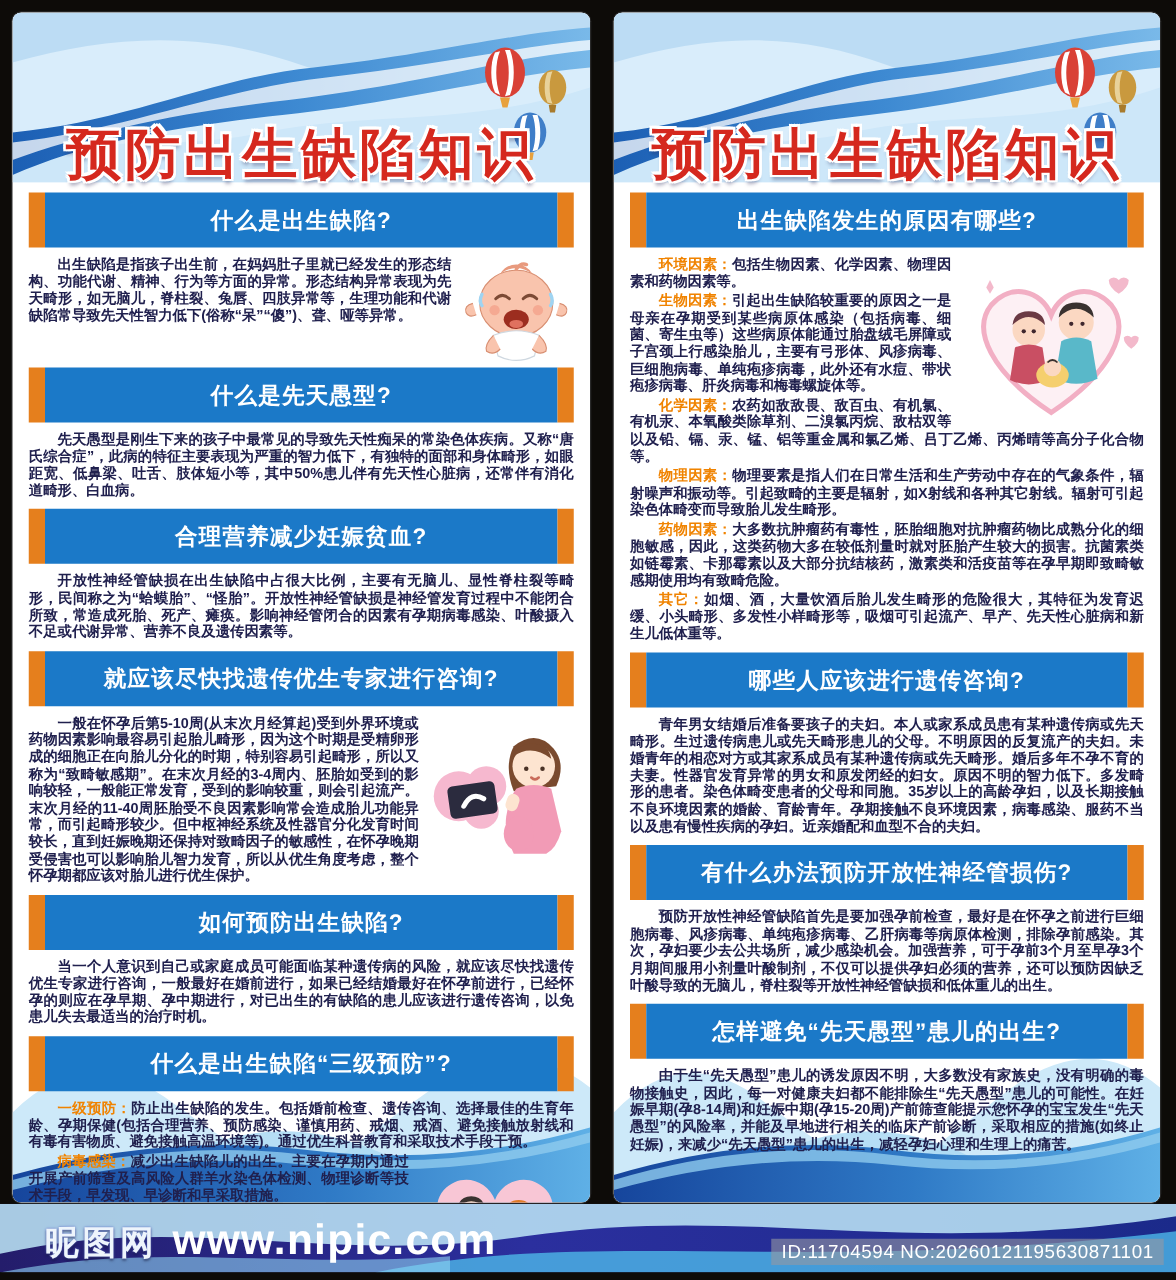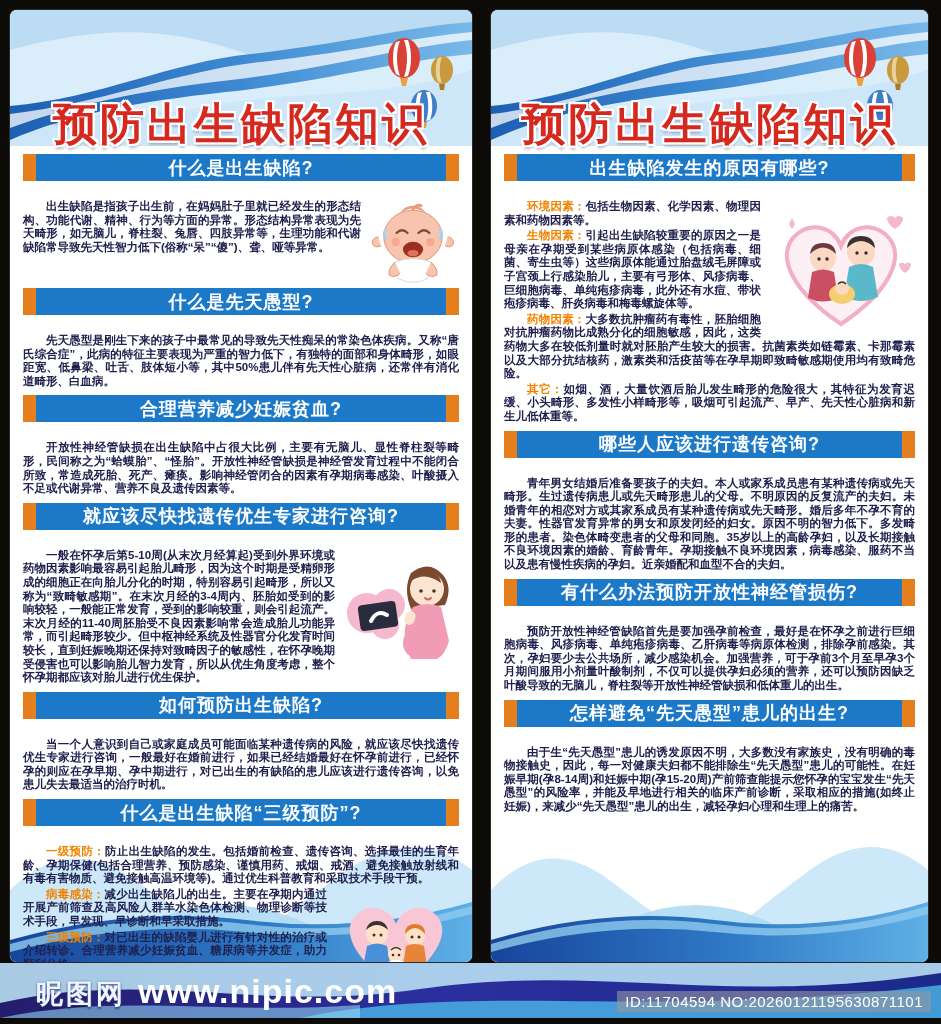--- a/index.html
+++ b/index.html
@@ -12,21 +12,21 @@
 
   .wave-top{position:relative;height:136px;}
   .wave-top svg.bgtop{position:absolute;left:0;top:0;width:100%;height:100%;}
   .balloons{position:absolute;right:8px;top:26px;width:84px;height:100px;}
   .title{position:absolute;left:0;right:0;bottom:0;margin:0;text-align:center;
          font-size:44px;font-weight:bold;color:#d5281e;letter-spacing:3px;line-height:1;
          text-shadow:-2px -2px 0 #fff,2px -2px 0 #fff,-2px 2px 0 #fff,2px 2px 0 #fff,
                      0 -2px 0 #fff,0 2px 0 #fff,-2px 0 0 #fff,2px 0 0 #fff,0 4px 3px rgba(40,40,90,.35);}
 
   .content{position:relative;z-index:2;padding:8px 13px 0 13px;}
-  .sec-head{display:flex;height:27px;margin-bottom:19px;clear:both;}
+  .sec-head{display:flex;height:44px;margin-bottom:8px;clear:both;}
   .sec{margin-bottom:7px;}
   .tab{width:13px;background:#e57f1d;}
   .bar{flex:1;background:#1b79c8;display:flex;align-items:center;justify-content:center;
        color:#fff;font-weight:bold;font-size:18px;letter-spacing:1px;}
   .para{margin:0 0 2px 0;text-indent:2em;font-size:11.5px;line-height:13.6px;color:#20204e;
         font-weight:bold;text-align:justify;}
   .lead{color:#f08300;}
   .illo{float:right;margin:2px 0 2px 6px;}
   .illo.baby{width:92px;height:84px;}
   .illo.preg{width:118px;height:120px;}
@@ -291,20 +291,22 @@
             <path d="M80,46 q14,-14 28,0 q-1,-12 -14,-12 q-13,0 -14,12" fill="#3a3230"></path>
             <circle cx="90" cy="51" r="1.7" fill="#40282e"></circle>
               <circle cx="99" cy="51" r="1.7" fill="#40282e"></circle>
             <path d="M82,65 q12,-6 24,0 l5,30 q-17,8 -34,0 Z" fill="#59b8c9"></path>
             <ellipse cx="75" cy="92" rx="13" ry="10" fill="#f5cf6e"></ellipse>
             <circle cx="75" cy="86" r="7" fill="#fbd8c2"></circle>
             <path d="M71,82 q4,-4 8,0" fill="none" stroke="#3a3230" stroke-width="1.4"></path>
           </svg>
           <p class="para"><span class="lead">环境因素：</span><span>包括生物因素、化学因素、物理因素和药物因素等。</span></p>
           <p class="para"><span class="lead">生物因素：</span><span>引起出生缺陷较重要的原因之一是母亲在孕期受到某些病原体感染（包括病毒、细菌、寄生虫等）这些病原体能通过胎盘绒毛屏障或子宫颈上行感染胎儿，主要有弓形体、风疹病毒、巨细胞病毒、单纯疱疹病毒，此外还有水痘、带状疱疹病毒、肝炎病毒和梅毒螺旋体等。</span></p>
+          <p class="para"><span class="lead">化学因素：</span><span>农药如敌敌畏、敌百虫、有机氯、有机汞、本氧酸类除草剂、二溴氯丙烷、敌枯双等以及铅、镉、汞、锰、铝等重金属和氯乙烯、吕丁乙烯、丙烯晴等高分子化合物等。</span></p>
+          <p class="para"><span class="lead">物理因素：</span><span>物理要素是指人们在日常生活和生产劳动中存在的气象条件，辐射噪声和振动等。引起致畸的主要是辐射，如X射线和各种其它射线。辐射可引起染色体畸变而导致胎儿发生畸形。</span></p>
           <p class="para"><span class="lead">药物因素：</span><span>大多数抗肿瘤药有毒性，胚胎细胞对抗肿瘤药物比成熟分化的细胞敏感，因此，这类药物大多在较低剂量时就对胚胎产生较大的损害。抗菌素类如链霉素、卡那霉素以及大部分抗结核药，激素类和活疫苗等在孕早期即致畸敏感期使用均有致畸危险。</span></p>
           <p class="para"><span class="lead">其它：</span><span>如烟、酒，大量饮酒后胎儿发生畸形的危险很大，其特征为发育迟缓、小头畸形、多发性小样畸形等，吸烟可引起流产、早产、先天性心脏病和新生儿低体重等。</span></p>
         </div>
       </div>
 
       <div class="sec">
         <div class="sec-head">
           <span class="tab"></span>
           <span class="bar">哪些人应该进行遗传咨询?</span>
           <span class="tab"></span>

